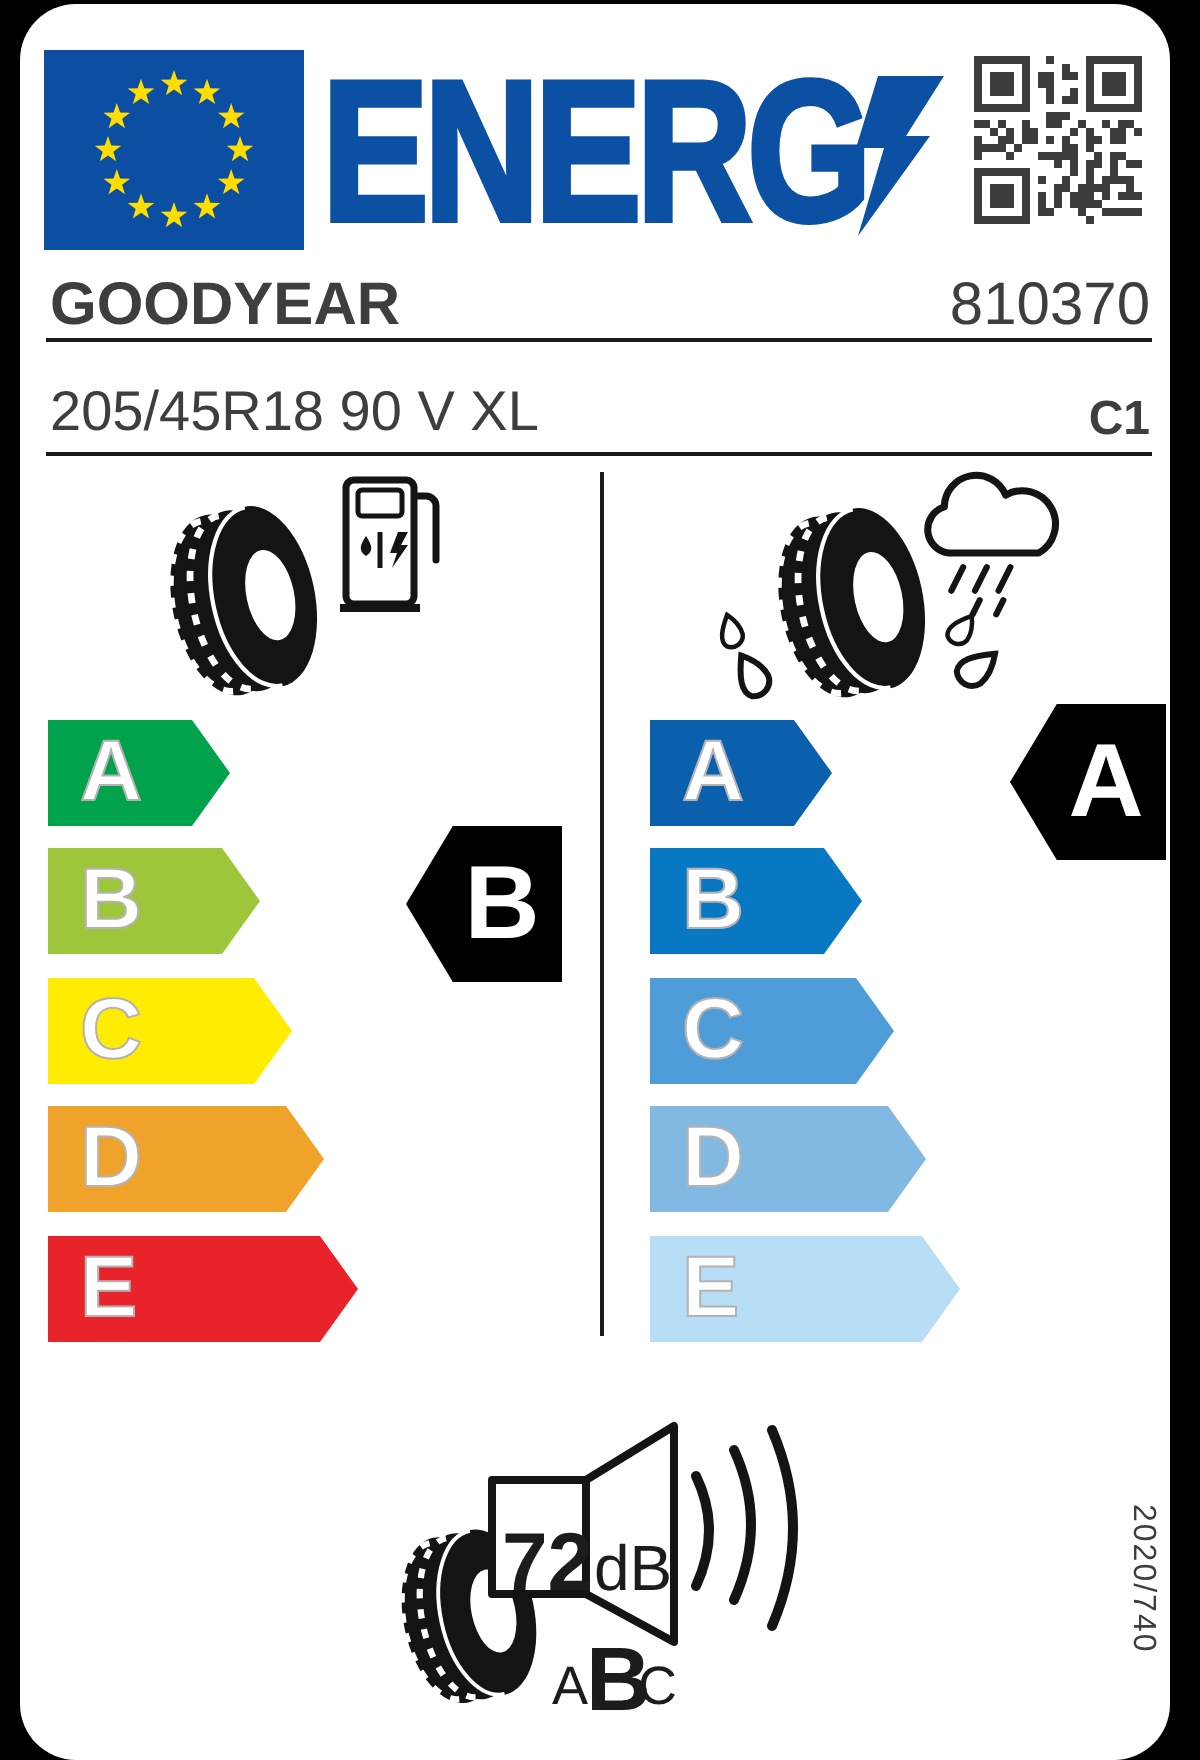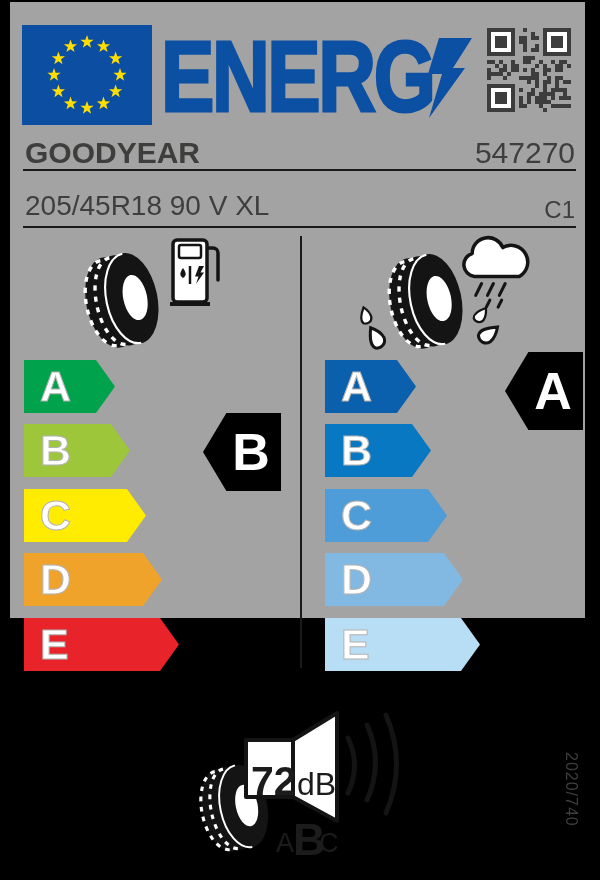--- a/index.html
+++ b/index.html
@@ -2,42 +2,43 @@
 <html><head>
 <meta charset="utf-8">
 <style>
   html,body{margin:0;padding:0;}
   body{
     width:600px;height:880px;background:#000;overflow:hidden;
     font-family:"Liberation Sans",sans-serif;
     -webkit-font-smoothing:antialiased;
   }
   #label{
-    position:absolute;left:10px;top:2px;width:575px;height:616px;
-    background:#a3a3a3;
+    position:absolute;left:10px;top:2px;width:575px;height:878px;
+    background:#ffffff;
+    border-radius:28px;
   }
   .abs{position:absolute;}
 
   
   #flag{left:12px;top:23px;width:130px;height:100px;}
   #energ{
     left:151px;top:22px;font-size:100px;font-weight:bold;line-height:1.05;
     letter-spacing:-3px;transform:scaleX(0.80);transform-origin:left top;
     -webkit-text-stroke:3px currentColor;white-space:nowrap;
   }
   #bolt{left:414px;top:36px;width:50px;height:80px;}
   #qr{left:477px;top:26px;width:84px;height:84px;}
 
   
   .rowtext{color:#3E3E3D;white-space:nowrap;}
   #brand{left:15px;top:134px;font-size:30px;font-weight:bold;text-align:right;}
   #artno{top:134px;right:10px;font-size:30px;}
   #rule1{left:13px;top:167px;width:553px;height:2px;background:#1a1a1a;}
   #dimension{left:15px;top:188px;font-size:28px;}
-  #tyreclass{top:194px;right:10px;font-size:24px;}
+  #tyreclass{top:194px;right:10px;font-size:24px;font-weight:bold;}
   #rule2{left:13px;top:224px;width:553px;height:2px;background:#1a1a1a;}
 
   
   #fuel-icon{left:65px;top:231px;width:160px;height:120px;}
   #wet-icon{left:342px;top:230px;width:178px;height:123px;}
   #vdivider{left:290px;top:234px;width:2px;height:432px;background:#1a1a1a;}
 
   
   .arrow{
     height:53px;display:flex;align-items:center;padding-left:16px;
@@ -236,21 +237,21 @@
       <rect x="8" y="8" width="12" height="12" fill="#3d3d3d"></rect>
       <rect x="56" y="0" width="28" height="28" fill="#3d3d3d"></rect>
       <rect x="60" y="4" width="20" height="20" fill="#fff"></rect>
       <rect x="64" y="8" width="12" height="12" fill="#3d3d3d"></rect>
       <rect x="0" y="56" width="28" height="28" fill="#3d3d3d"></rect>
       <rect x="4" y="60" width="20" height="20" fill="#fff"></rect>
       <rect x="8" y="64" width="12" height="12" fill="#3d3d3d"></rect>
     </svg>
 
   <div id="brand" class="abs rowtext">GOODYEAR</div>
-  <div id="artno" class="abs rowtext">547270</div>
+  <div id="artno" class="abs rowtext">810370</div>
   <div id="rule1" class="abs"></div>
   <div id="dimension" class="abs rowtext">205/45R18 90 V XL</div>
   <div id="tyreclass" class="abs rowtext">C1</div>
   <div id="rule2" class="abs"></div>
 
   <svg id="fuel-icon" class="abs" viewBox="0 0 160 120">
     <g transform="translate(6,16) scale(0.85)">
       <use href="#tire"></use>
     </g>
     <g transform="translate(96,2)" fill="#fff" stroke="#141414" stroke-width="3.5">

